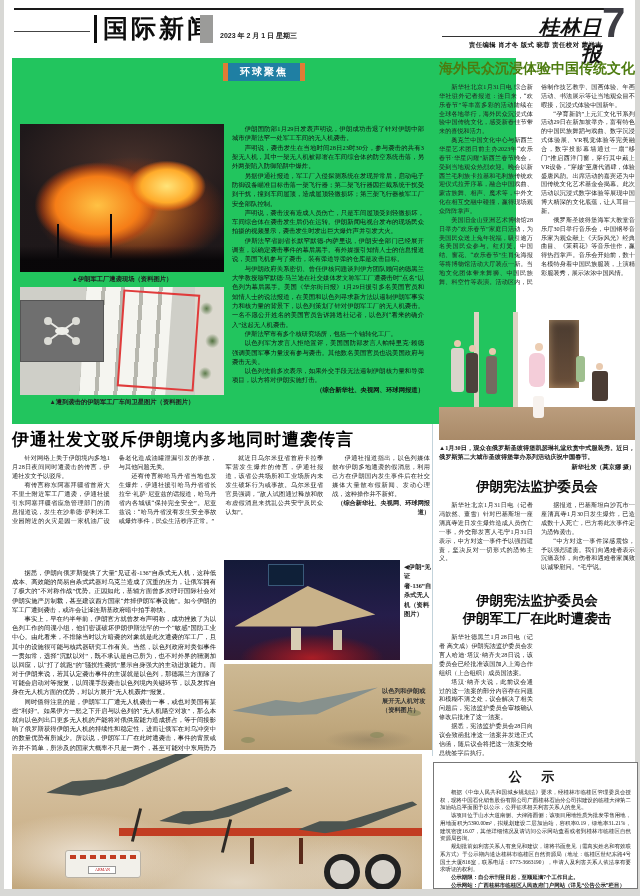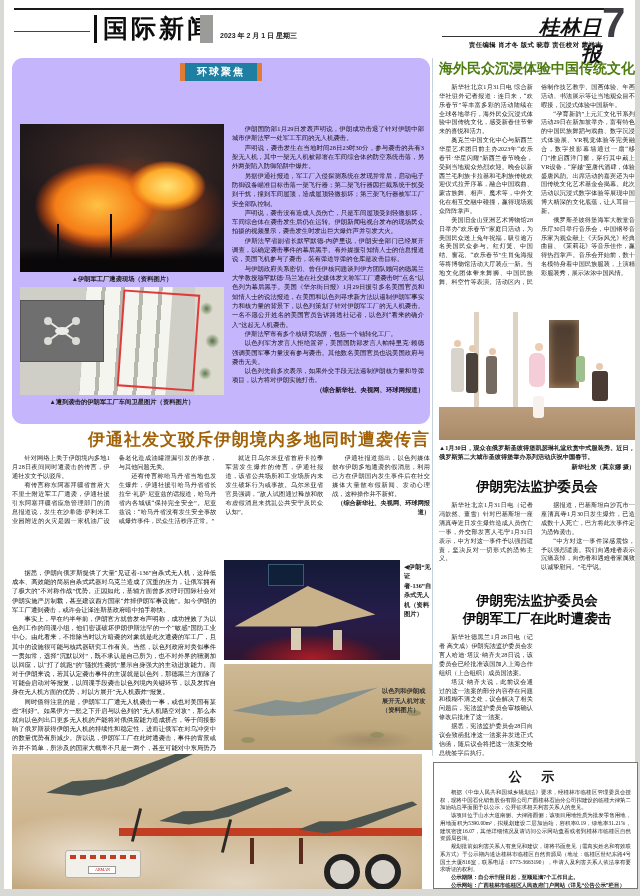--- a/index.html
+++ b/index.html
@@ -18,21 +18,21 @@
   .hdr-date{left:216px;top:31px;font-size:7px;font-weight:700;color:#222;}
   .masthead{left:520px;top:14px;width:78px;text-align:right;font-size:20px;font-weight:700;font-style:italic;color:#111;letter-spacing:1px;}
   .pagenum{left:598px;top:2px;font-size:42px;font-weight:900;color:#3e3e45;line-height:1;}
   .hdr-rline{left:438px;top:36px;width:160px;height:1px;background:#333;}
   .hdr-credits{left:430px;top:41px;width:168px;font-size:6.4px;font-weight:700;color:#111;text-align:right;letter-spacing:.4px;}
 
   
   .vrule{left:428px;top:58px;width:1px;height:698px;background:#c3d3db;}
 
   
-  .feature{left:8px;top:58px;width:418px;height:366px;background:#c4b5fd;border-radius:11px;}
+  .feature{left:8px;top:58px;width:504px;height:366px;background:#22c55e;}
   .badge{position:absolute;left:50%;top:5px;transform:translateX(-50%);display:flex;align-items:stretch;}
   .badge .flank{width:5px;background:#e07c35;}
   .badge .core{background:#1f7fa3;color:#fff;font-size:10px;font-weight:900;padding:2px 12px;letter-spacing:2px;}
   .f-title{left:0;top:26px;width:100%;text-align:center;font-size:25px;font-weight:900;color:#0a0a0a;letter-spacing:.5px;}
   .f-img1{left:8px;top:66px;width:204px;height:148px;overflow:hidden;background:
     radial-gradient(ellipse 46px 30px at 72% 42%,#ffe479,#ffab2a 55%,rgba(240,110,20,.6) 75%,transparent 85%),
     radial-gradient(ellipse 70px 48px at 38% 55%,#ffc244,#f57d17 60%,rgba(200,70,15,.5) 80%,transparent 90%),
     radial-gradient(ellipse 120px 70px at 55% 60%,rgba(250,140,40,.8),rgba(120,50,25,.6) 60%,transparent 80%),
     radial-gradient(ellipse 160px 90px at 55% 25%,rgba(70,48,42,.95),rgba(30,24,26,.98) 75%),
     linear-gradient(#2b2326,#3b2a22 60%,#191418);}
@@ -48,21 +48,21 @@
     radial-gradient(circle 9px at 35% 80%,#5c7b4b,transparent 72%),#dcd9cf;}
   .sat-outline{position:absolute;right:13%;top:5%;width:36%;height:86%;border:2px solid #e03b3b;transform:rotate(4deg);}
   .sat-inset{position:absolute;left:0;top:12%;width:40%;height:56%;background:#6f6f6f;border:1px solid #555;display:flex;align-items:center;justify-content:center;}
   .f-cap2{left:8px;top:340px;width:204px;}
   .f-text{left:220px;top:66px;width:192px;height:294px;overflow:hidden;font-size:6.35px;line-height:1.47;color:#111;text-align:justify;}
   .f-text p{margin:0;text-indent:2em;}
   .src{text-align:right;font-weight:700;text-indent:0 !important;}
 
   
   .sec2{left:8px;top:426px;width:418px;height:112px;}
-  .sec2-title{left:0;top:2px;width:100%;text-align:right;font-size:17px;font-weight:900;color:#a16207;letter-spacing:1px;}
+  .sec2-title{left:0;top:2px;width:100%;text-align:left;font-size:17px;font-weight:900;color:#000000;letter-spacing:1px;}
   .sec2-body{left:0;top:28px;width:418px;height:82px;overflow:hidden;column-count:4;column-gap:9px;font-size:6.2px;line-height:1.45;text-align:justify;color:#222;}
   .sec2-body p{margin:0;text-indent:2em;}
 
   
   .sec3{left:8px;top:540px;width:418px;height:212px;}
   .sec3-title{left:0;top:0;width:100%;text-align:center;font-size:20px;font-weight:900;color:#0a0a0a;}
   .s3-text{left:0;top:28px;width:204px;height:184px;overflow:hidden;font-size:6.3px;line-height:1.46;text-align:justify;color:#111;}
   .s3-text p{margin:0;text-indent:2em;}
   .s3-img1{left:212px;top:20px;width:176px;height:100px;overflow:hidden;background:
     radial-gradient(ellipse 90px 30px at 50% 98%,rgba(190,30,35,.85),rgba(120,20,30,.5) 60%,transparent 80%),

